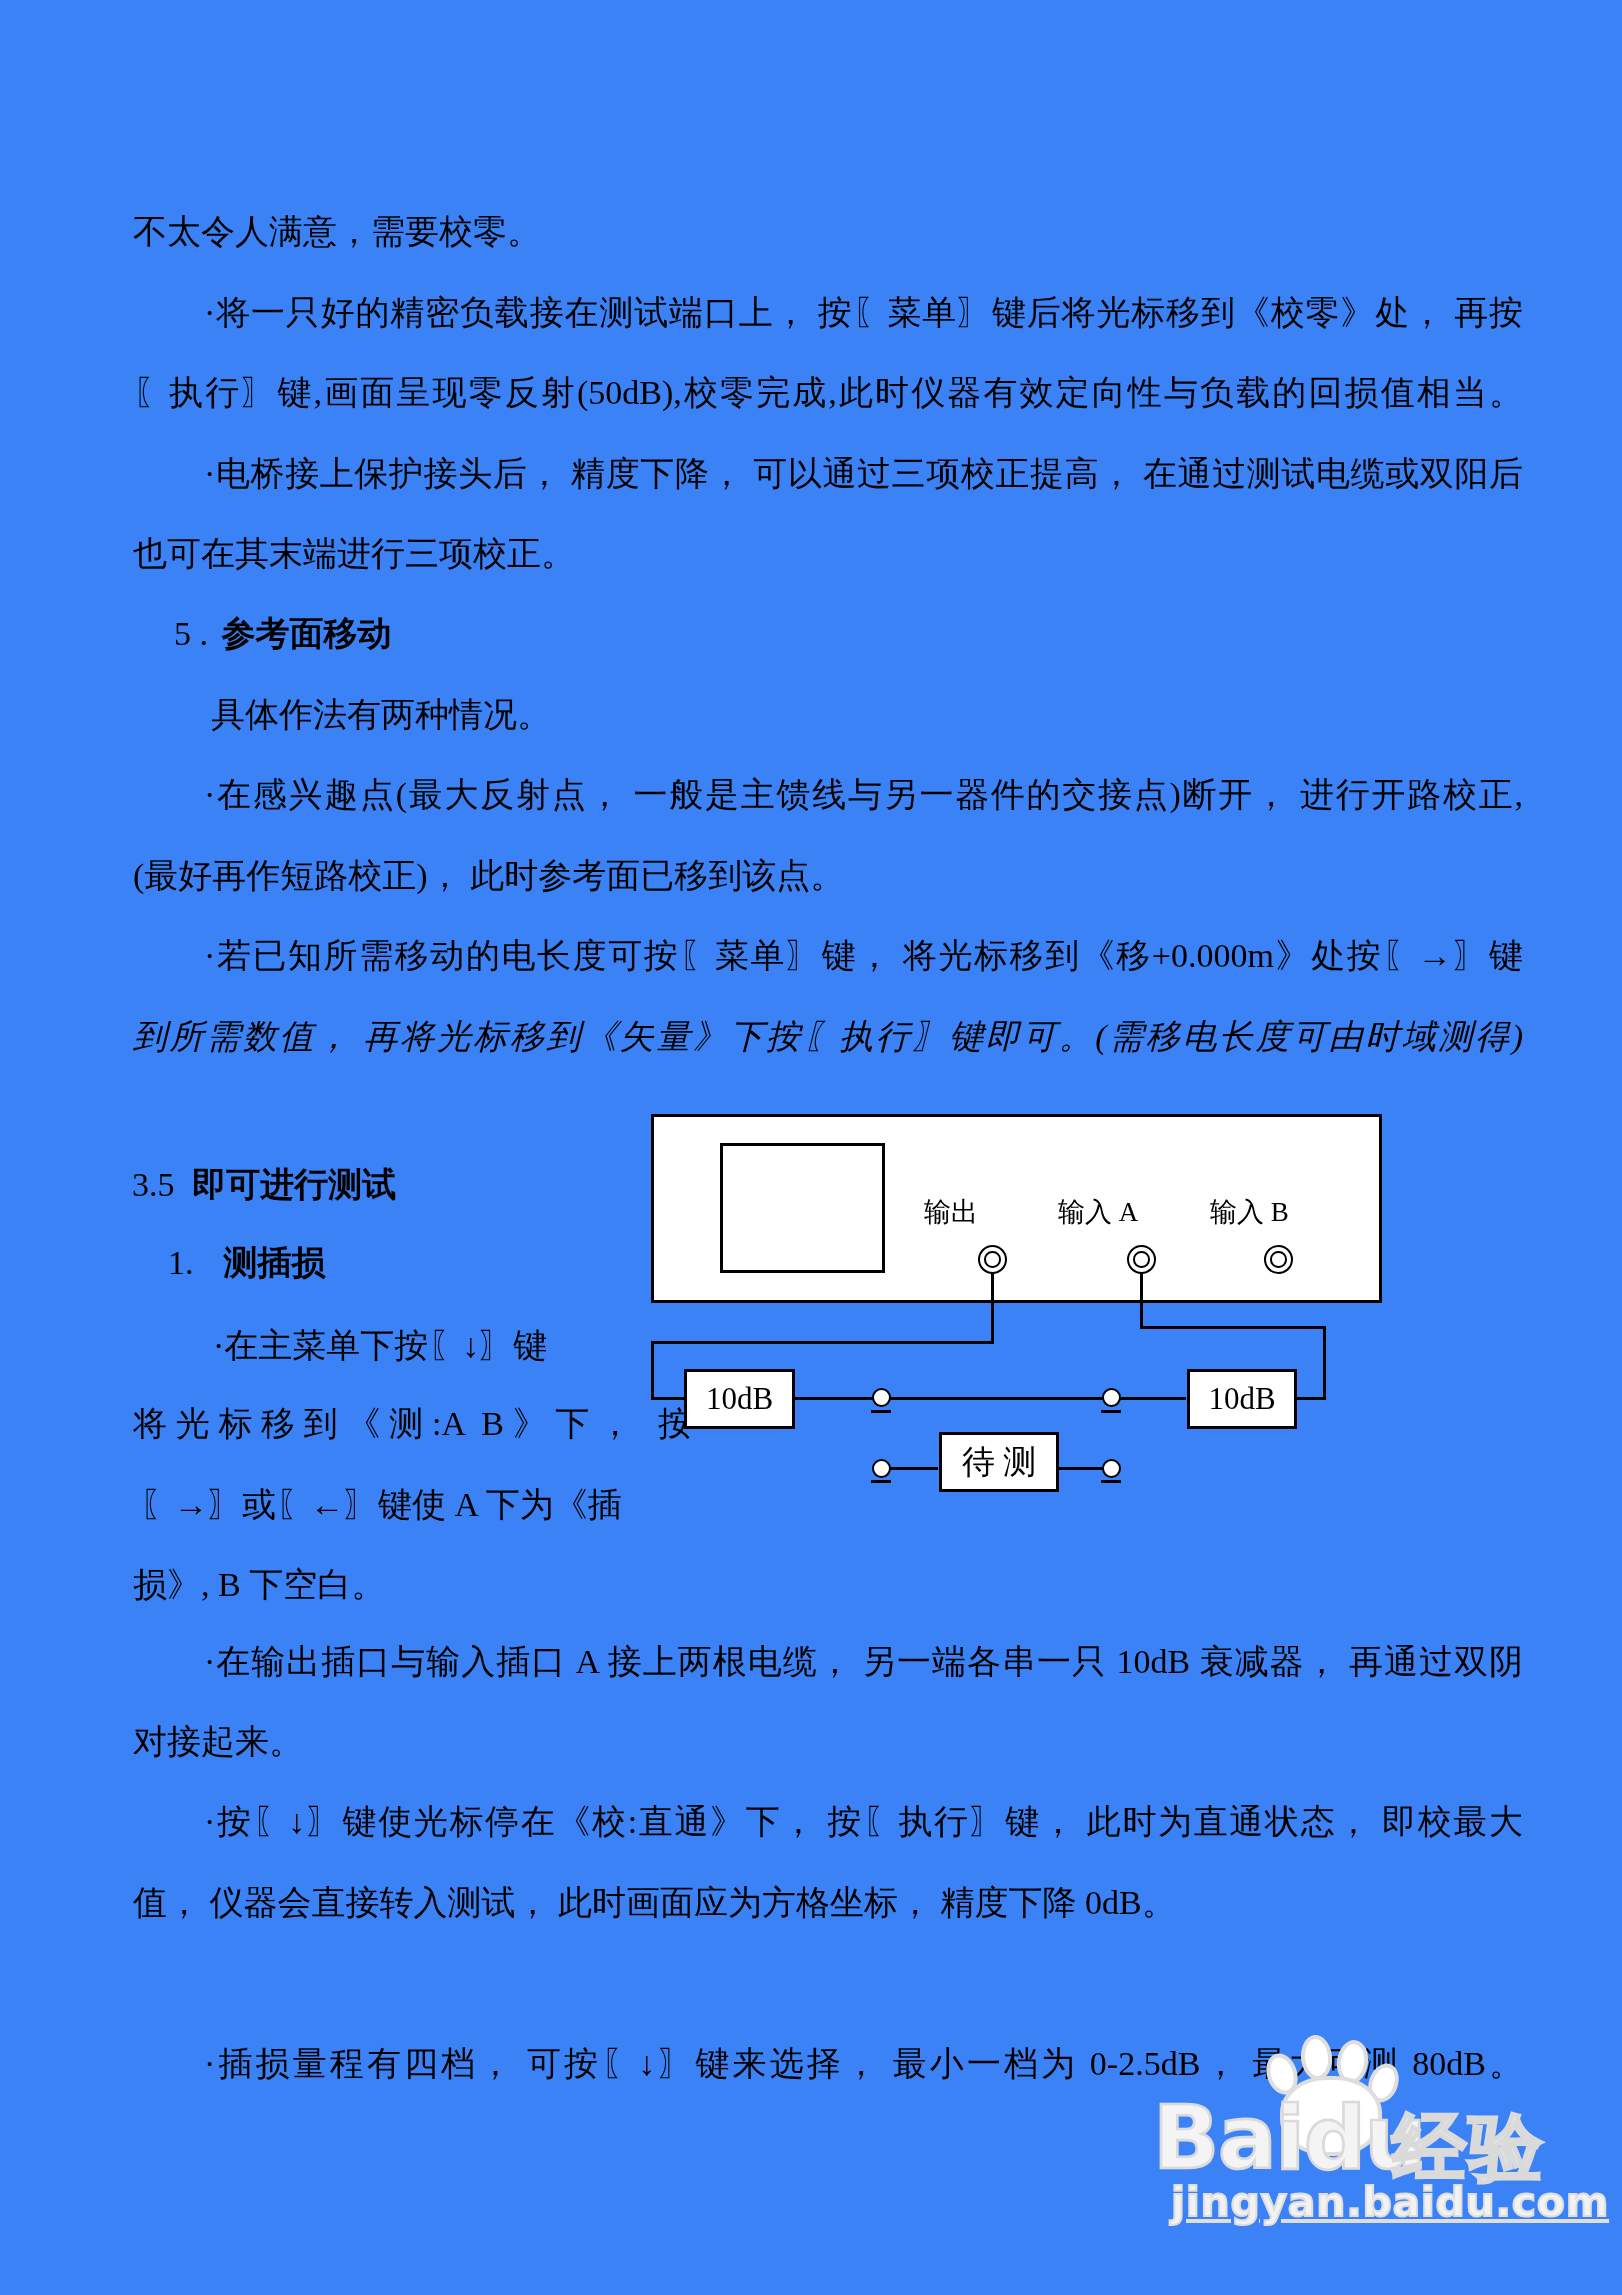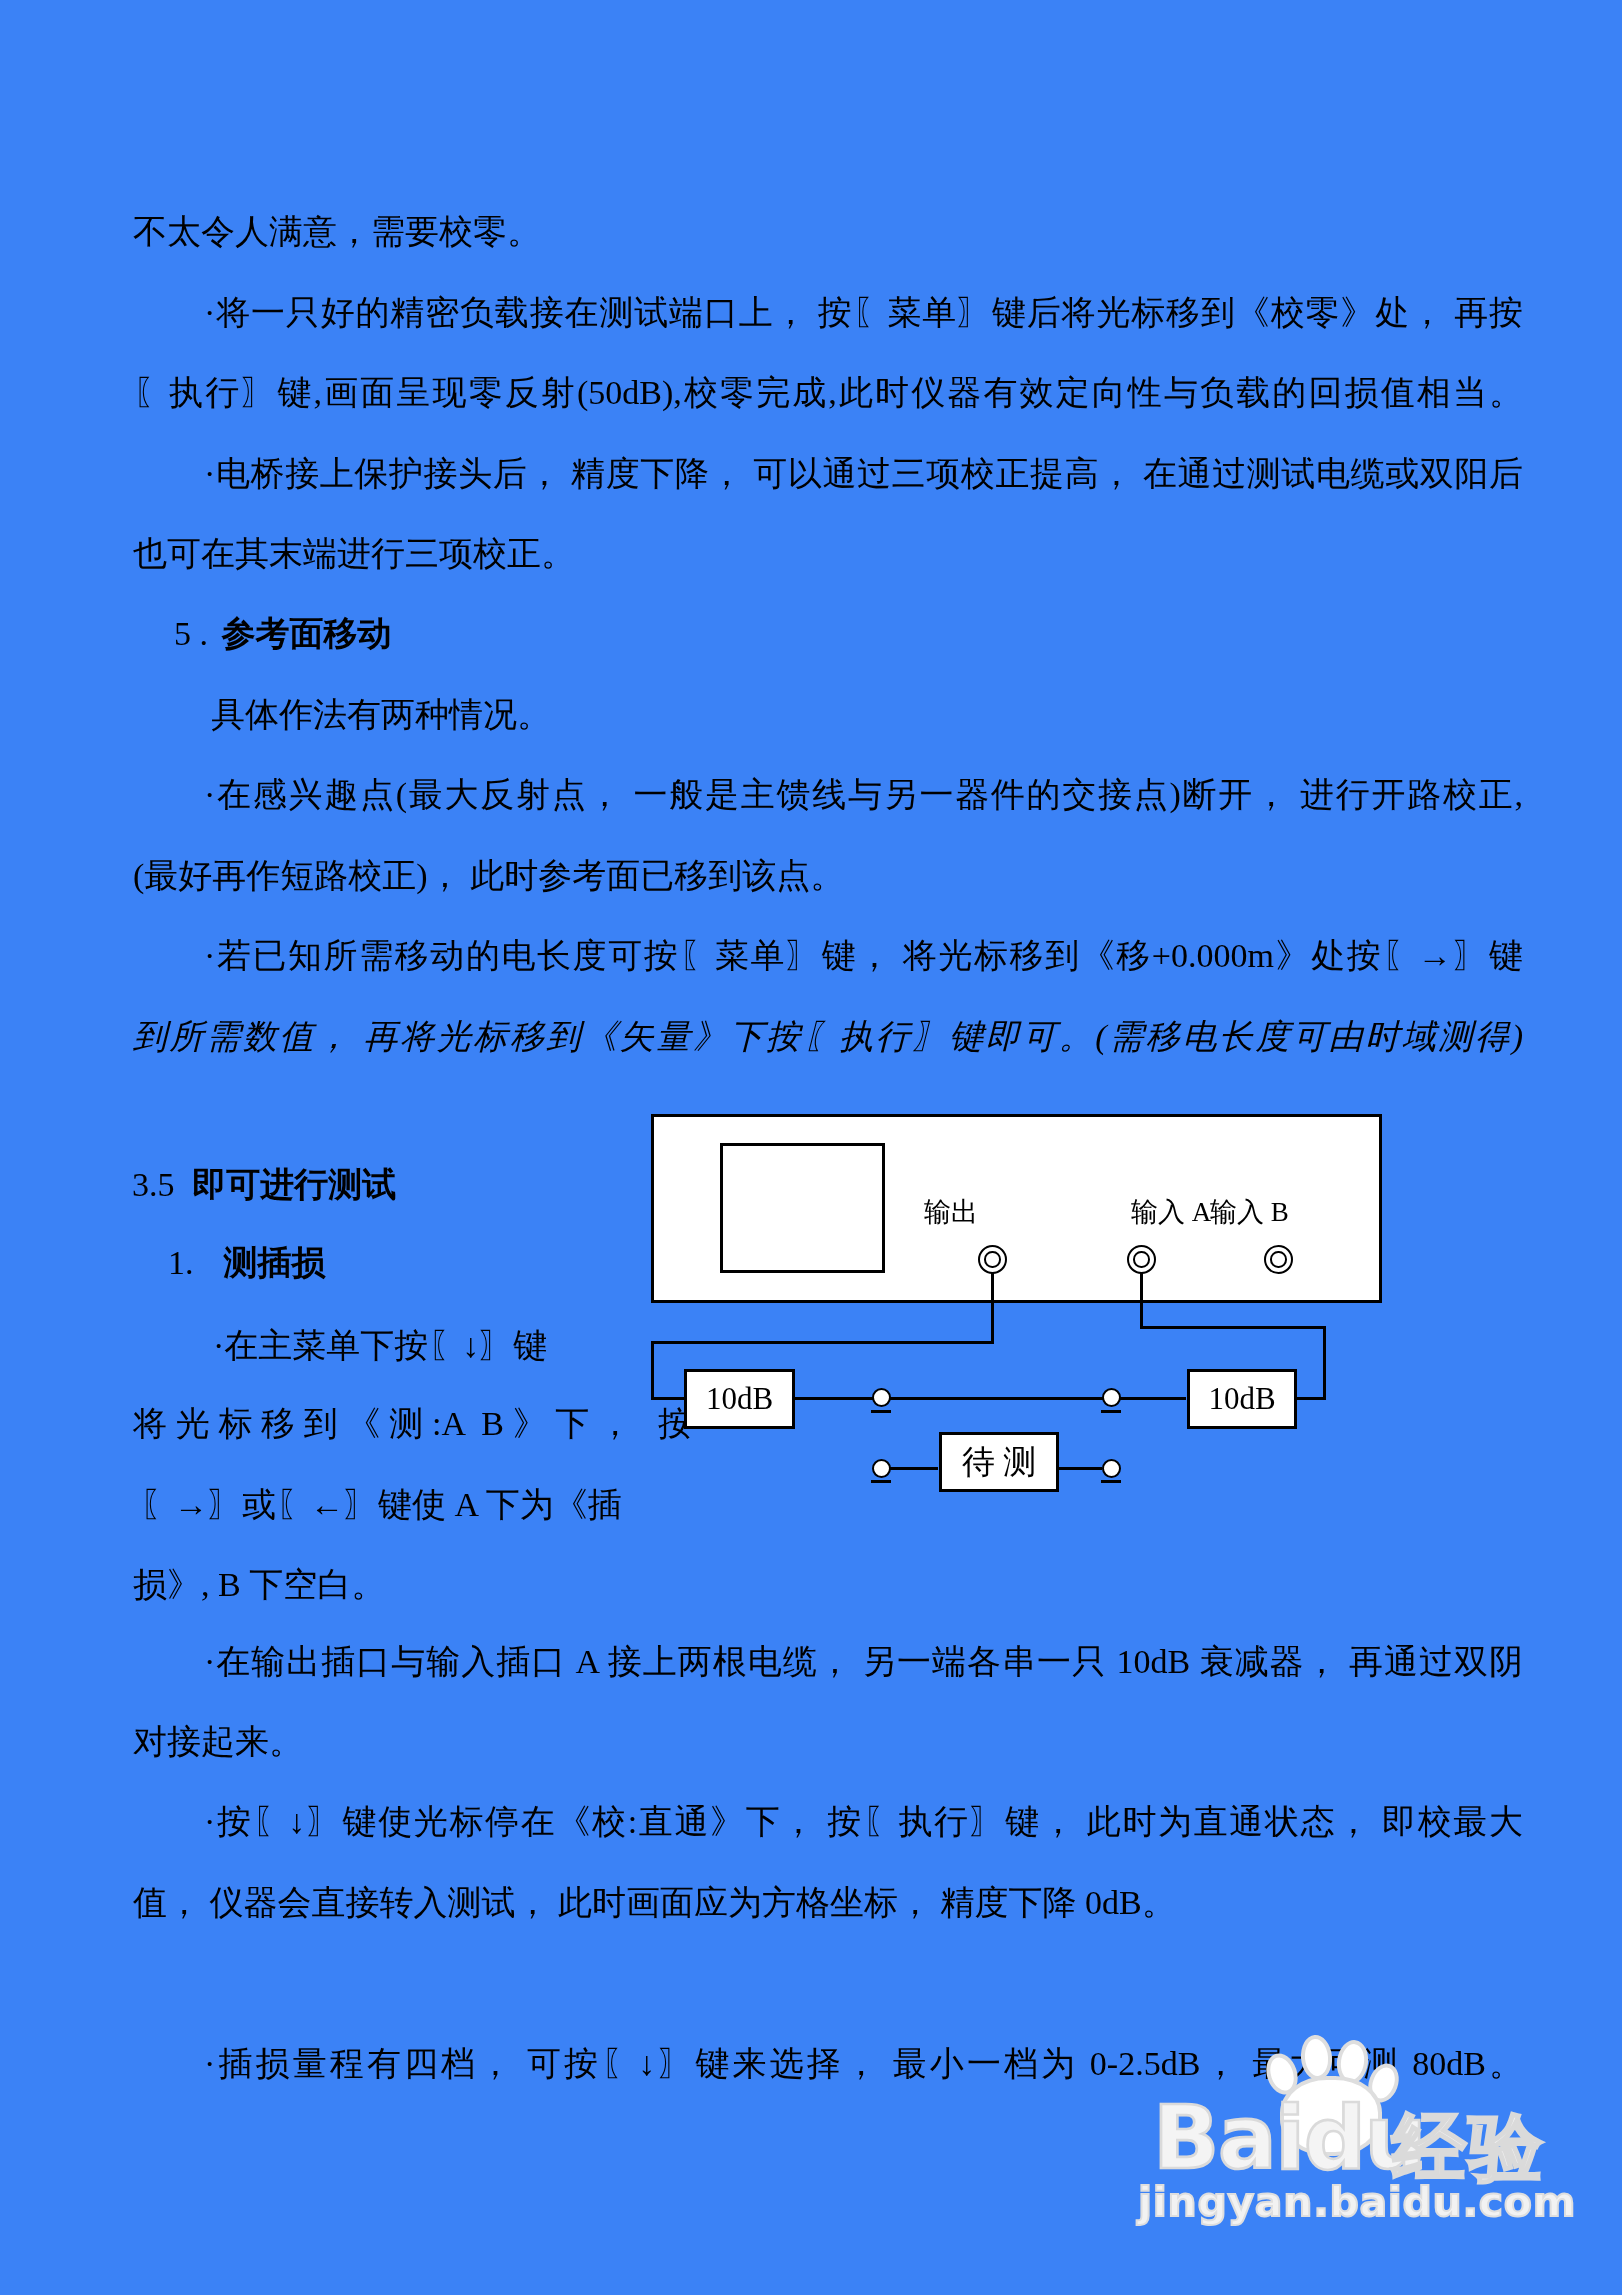--- a/index.html
+++ b/index.html
@@ -98,21 +98,21 @@
   <div class="ln just" style="left:204px;top:1801px;width:1319px;">·按〖↓〗键使光标停在《校:直通》下， 按〖执行〗键， 此时为直通状态， 即校最大</div>
   <div class="ln" style="left:133px;top:1882px;">值， 仪器会直接转入测试， 此时画面应为方格坐标， 精度下降 0dB。</div>
   <div class="ln just" style="left:204px;top:2043px;width:1319px;">·插损量程有四档， 可按〖↓〗键来选择， 最小一档为 0-2.5dB， 最大可测 80dB。</div>
 
   <div class="dg">
 
     <div class="rect" style="left:651px;top:1114px;width:731px;height:189px;"></div>
     <div class="rect" style="left:720px;top:1143px;width:165px;height:130px;"></div>
 
     <div class="portlab" style="left:924px;top:1194px;">输出</div>
-    <div class="portlab" style="left:1131px;top:1194px;">输入 A</div>
+    <div class="portlab" style="left:1058px;top:1194px;">输入 A</div>
     <div class="portlab" style="left:1210px;top:1194px;">输入 B</div>
 
     <div class="port" style="left:978px;top:1245px;">
         <div class="pin"></div>
       </div>
     <div class="port" style="left:1127px;top:1245px;">
         <div class="pin"></div>
       </div>
     <div class="port" style="left:1264px;top:1245px;">
         <div class="pin"></div>
@@ -158,17 +158,17 @@
   <div>
     <div class="paw" style="left:1261px;top:2034px;width:143px;height:129px;">
       <div style="left:5.5px;top:19px;width:30px;height:42px;transform:rotate(-18deg);"></div>
       <div style="left:40px;top:1.4px;width:31px;height:45px;transform:rotate(-5deg);"></div>
       <div style="left:76px;top:5.5px;width:31px;height:44px;transform:rotate(8deg);"></div>
       <div style="left:108px;top:29px;width:29px;height:40px;transform:rotate(20deg);"></div>
       <div style="left:19px;top:42px;width:102px;height:80px;border-radius:46%;"></div>
     </div>
     <div class="wm wm-big" style="left:1153px;top:2087px;">Baidu</div>
     <div class="wm wm-cjk" style="left:1392px;top:2099px;">经验</div>
-    <div class="wm wm-url" style="left:1138px;top:2178px;">jingyan.baidu.com</div>
+    <div class="wm wm-url" style="left:1171px;top:2178px;text-decoration:underline;">jingyan.baidu.com</div>
   </div>
 
 </div>
 
 
 </body></html>

